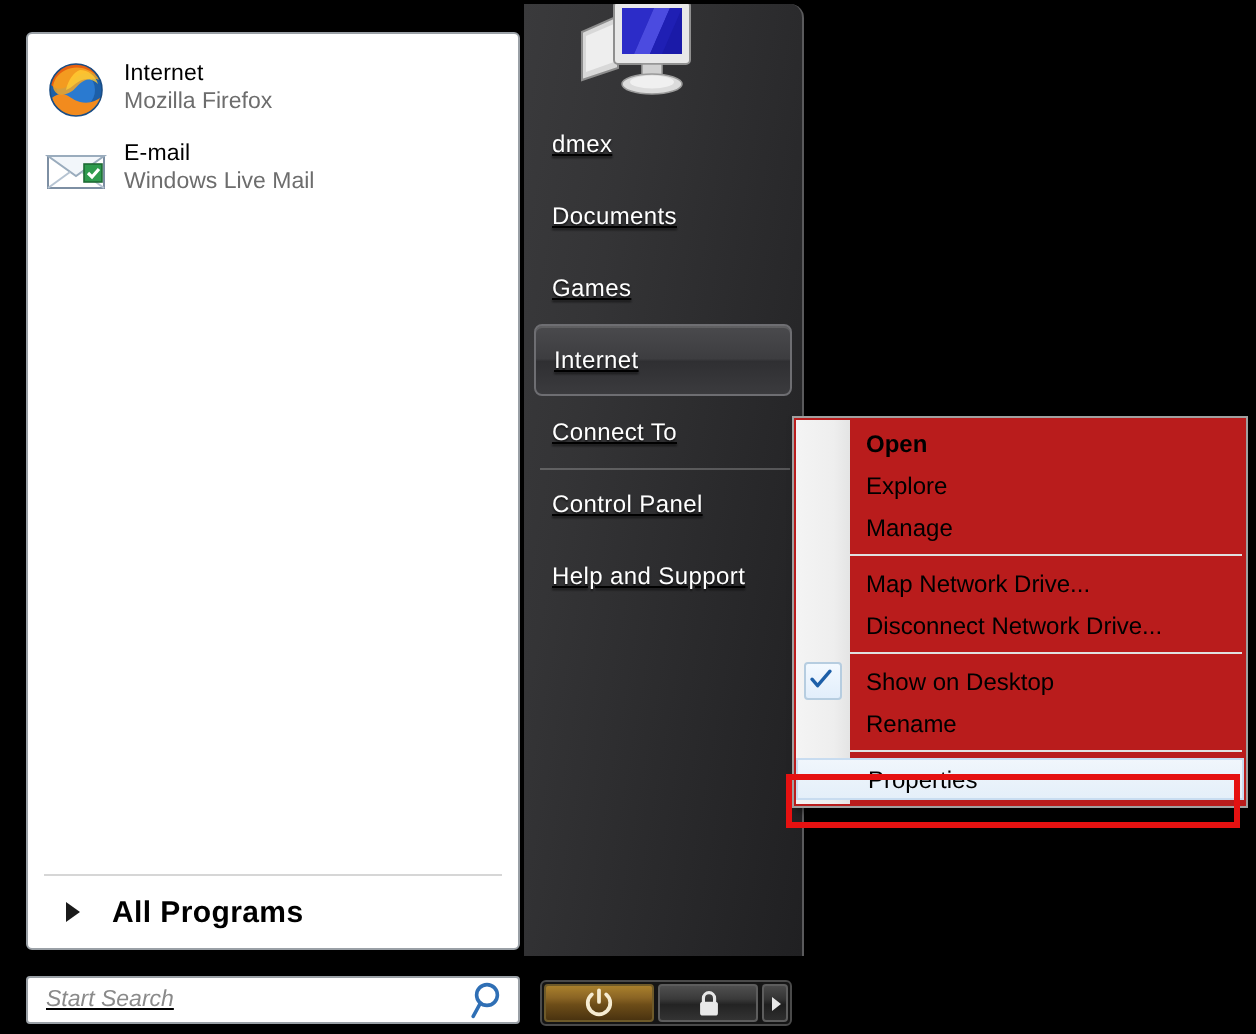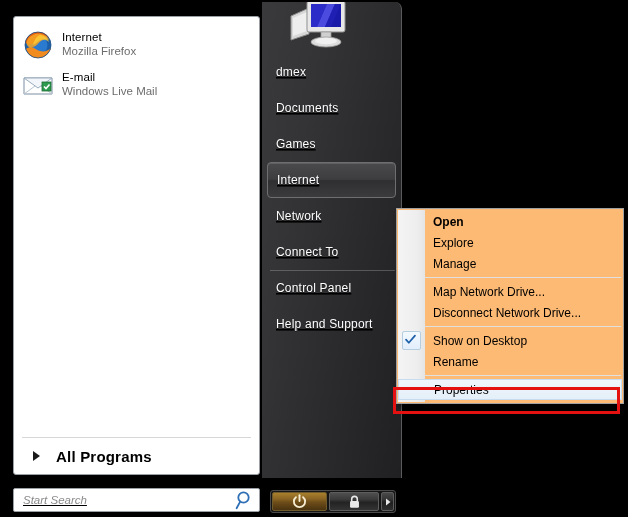--- a/index.html
+++ b/index.html
@@ -204,21 +204,21 @@
     padding-left: 9px;
     box-shadow: inset 0 1px 0 rgba(255,255,255,0.12);
   }
 
   
   #ctx-menu {
     position: absolute;
     left: 396px;
     top: 208px;
     width: 228px;
-    background: #fdba74;
+    background: #b91c1c;
     border: 1px solid #a0a0a0;
     box-sizing: border-box;
     box-shadow: 2px 2px 4px rgba(0,0,0,0.45);
     padding: 2px 0 3px 0;
   }
   #ctx-gutter {
     position: absolute;
     left: 1px;
     top: 1px;
     bottom: 1px;
@@ -355,23 +355,20 @@
             <span class="rp-label">dmex</span>
           </div>
           <div class="rp-item">
             <span class="rp-label">Documents</span>
           </div>
           <div class="rp-item">
             <span class="rp-label">Games</span>
           </div>
           <div class="rp-item selected">
             <span class="rp-label">Internet</span>
-          </div>
-          <div class="rp-item">
-            <span class="rp-label">Network</span>
           </div>
           <div class="rp-item">
             <span class="rp-label">Connect To</span>
           </div>
           <div class="rp-item sep-above">
             <span class="rp-label">Control Panel</span>
           </div>
           <div class="rp-item">
             <span class="rp-label">Help and Support</span>
           </div>

